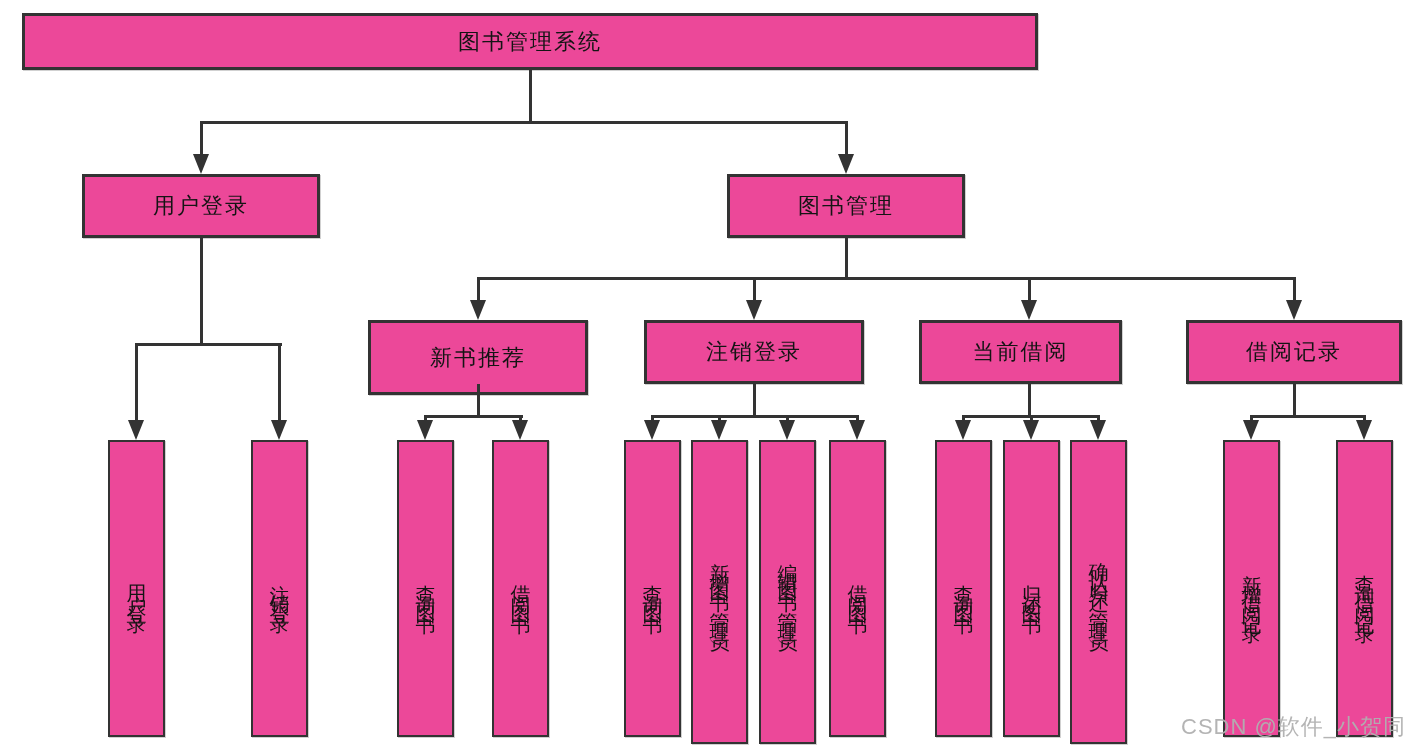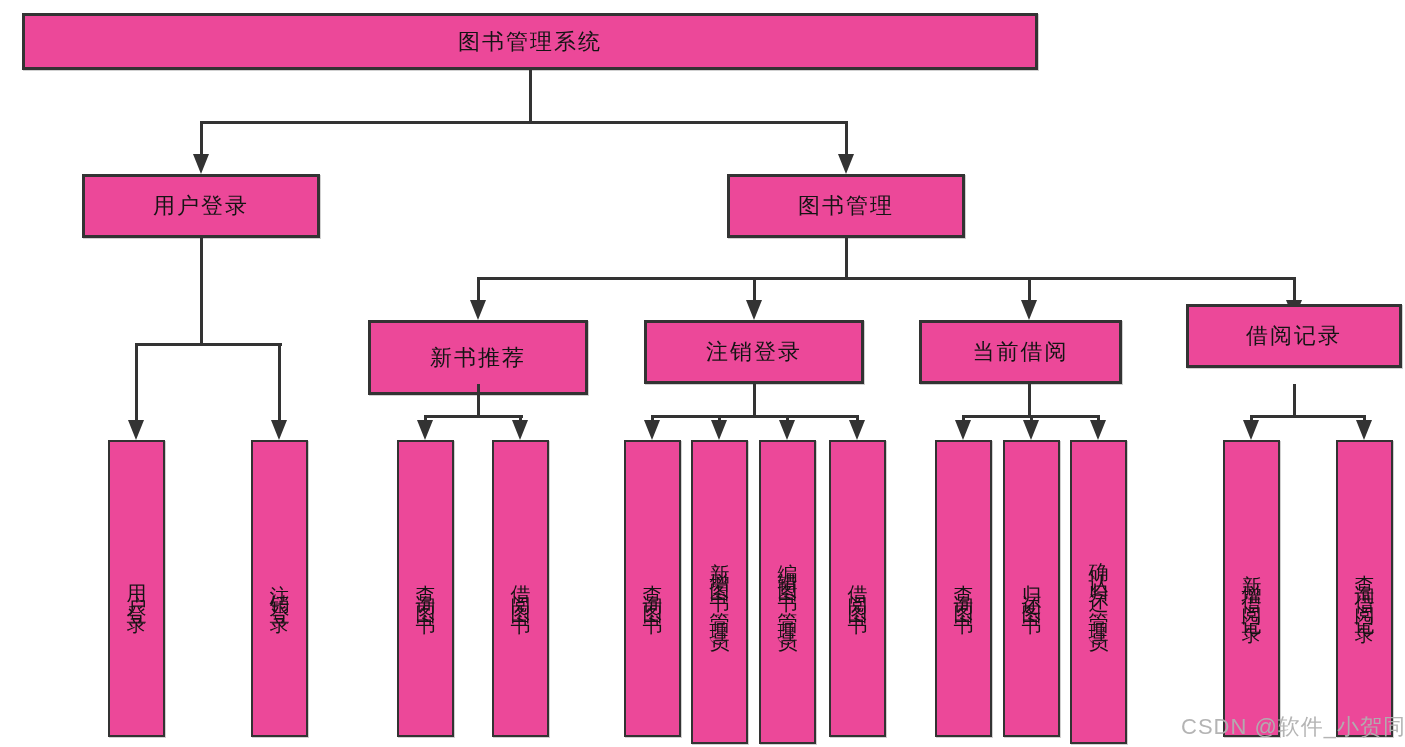--- a/index.html
+++ b/index.html
@@ -74,21 +74,21 @@
 
   <div class="box" style="left:368px;top:320px;width:220px;height:75px">
     <span class="lbl">新书推荐</span>
   </div>
   <div class="box" style="left:644px;top:320px;width:220px;height:64px">
     <span class="lbl">注销登录</span>
   </div>
   <div class="box" style="left:919px;top:320px;width:203px;height:64px">
     <span class="lbl">当前借阅</span>
   </div>
-  <div class="box" style="left:1186px;top:304px;width:216px;height:64px">
+  <div class="box" style="left:1186px;top:320px;width:216px;height:64px">
     <span class="lbl">借阅记录</span>
   </div>
 
   <div class="vl" style="left:477px;top:384px;height:33px"></div>
   <div class="hl" style="left:424px;top:415px;width:99px"></div>
   <div class="vl" style="left:424px;top:415px;height:9px"></div>
   <div class="ah" style="left:417px;top:420px"></div>
   <div class="vl" style="left:519px;top:415px;height:9px"></div>
   <div class="ah" style="left:512px;top:420px"></div>
 

